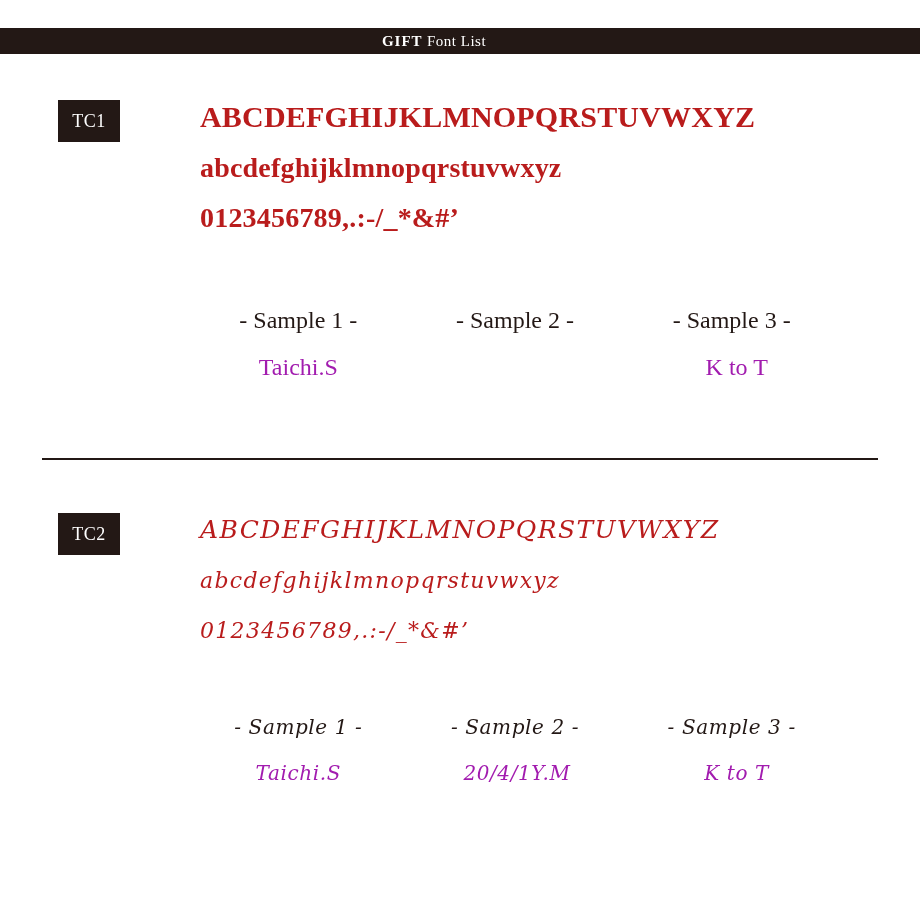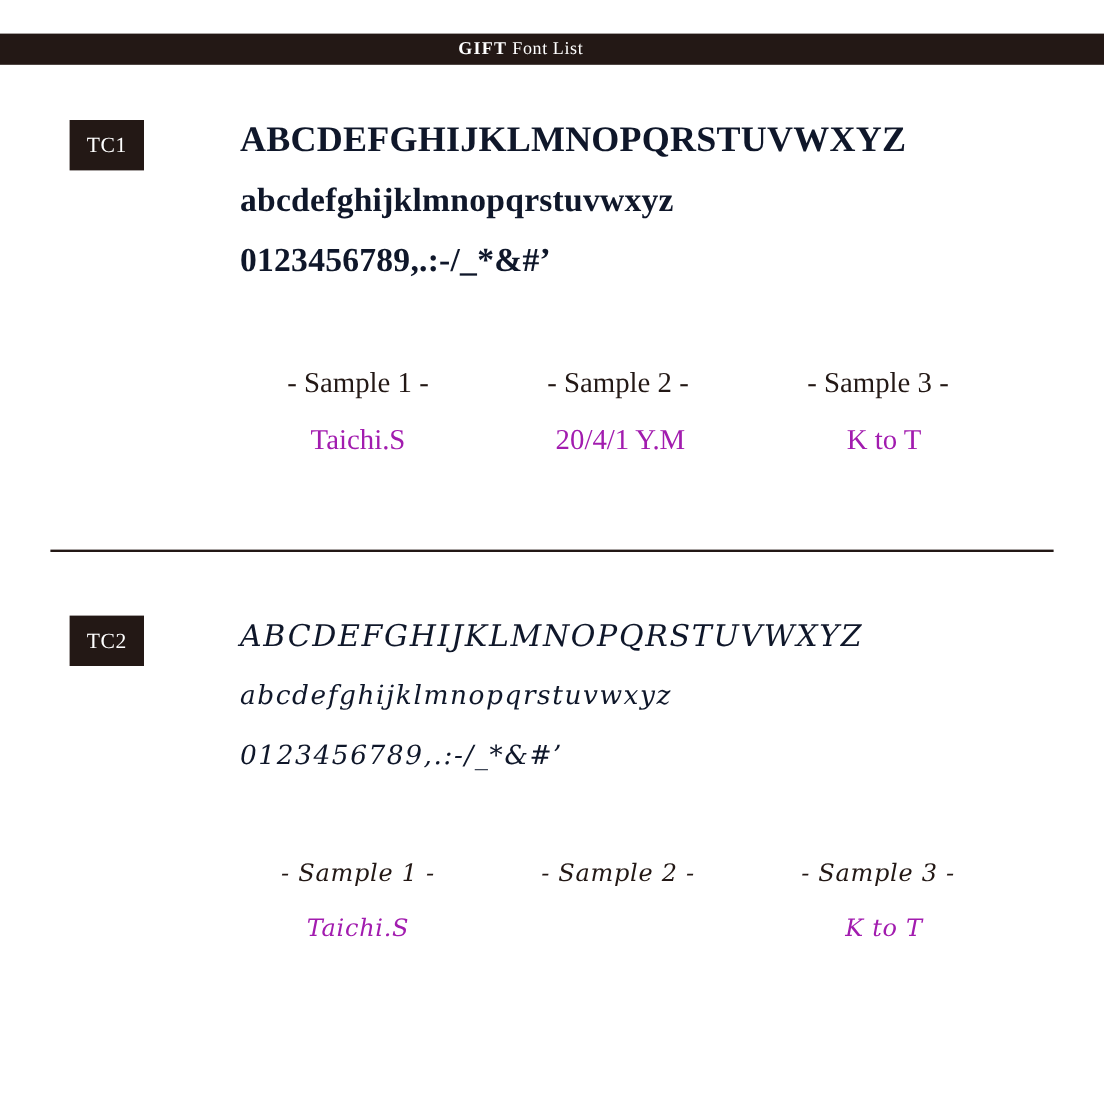--- a/index.html
+++ b/index.html
@@ -71,21 +71,21 @@
   }
 
   .specimen {
     position: absolute;
     left: 200px;
     top: 0;
     width: 680px;
   }
 
   .glyph-line {
-    color: #0f172a;
+    color: #b91c1c;
     white-space: nowrap;
   }
 
   
   .style-tc1 .glyph-line {
     font-family: "Liberation Serif", serif;
     font-weight: 700;
   }
   .style-tc1 .line-upper  { font-size: 30px; line-height: 50px; letter-spacing: 0.2px; }
   .style-tc1 .line-lower  { font-size: 28px; line-height: 52px; letter-spacing: 0.2px; }
@@ -160,21 +160,20 @@
     <div class="glyph-line line-lower">abcdefghijklmnopqrstuvwxyz</div>
     <div class="glyph-line line-digits">0123456789,.:-/_*&amp;#’</div>
   </div>
   <div class="samples">
     <div class="sample-col">
       <div class="sample-label">- Sample 1 -</div>
       <div class="sample-value">Taichi.S</div>
     </div>
     <div class="sample-col">
       <div class="sample-label">- Sample 2 -</div>
-      <div class="sample-value">20/4/1 Y.M</div>
     </div>
     <div class="sample-col">
       <div class="sample-label">- Sample 3 -</div>
       <div class="sample-value">K to T</div>
     </div>
   </div>
 </section>
 
 <div class="divider"></div>
 
@@ -185,19 +184,20 @@
     <div class="glyph-line line-lower">abcdefghijklmnopqrstuvwxyz</div>
     <div class="glyph-line line-digits">0123456789,.:-/_*&amp;#’</div>
   </div>
   <div class="samples">
     <div class="sample-col">
       <div class="sample-label">- Sample 1 -</div>
       <div class="sample-value">Taichi.S</div>
     </div>
     <div class="sample-col">
       <div class="sample-label">- Sample 2 -</div>
+      <div class="sample-value">20/4/1Y.M</div>
     </div>
     <div class="sample-col">
       <div class="sample-label">- Sample 3 -</div>
       <div class="sample-value">K to T</div>
     </div>
   </div>
 </section>
 
 </body></html>

